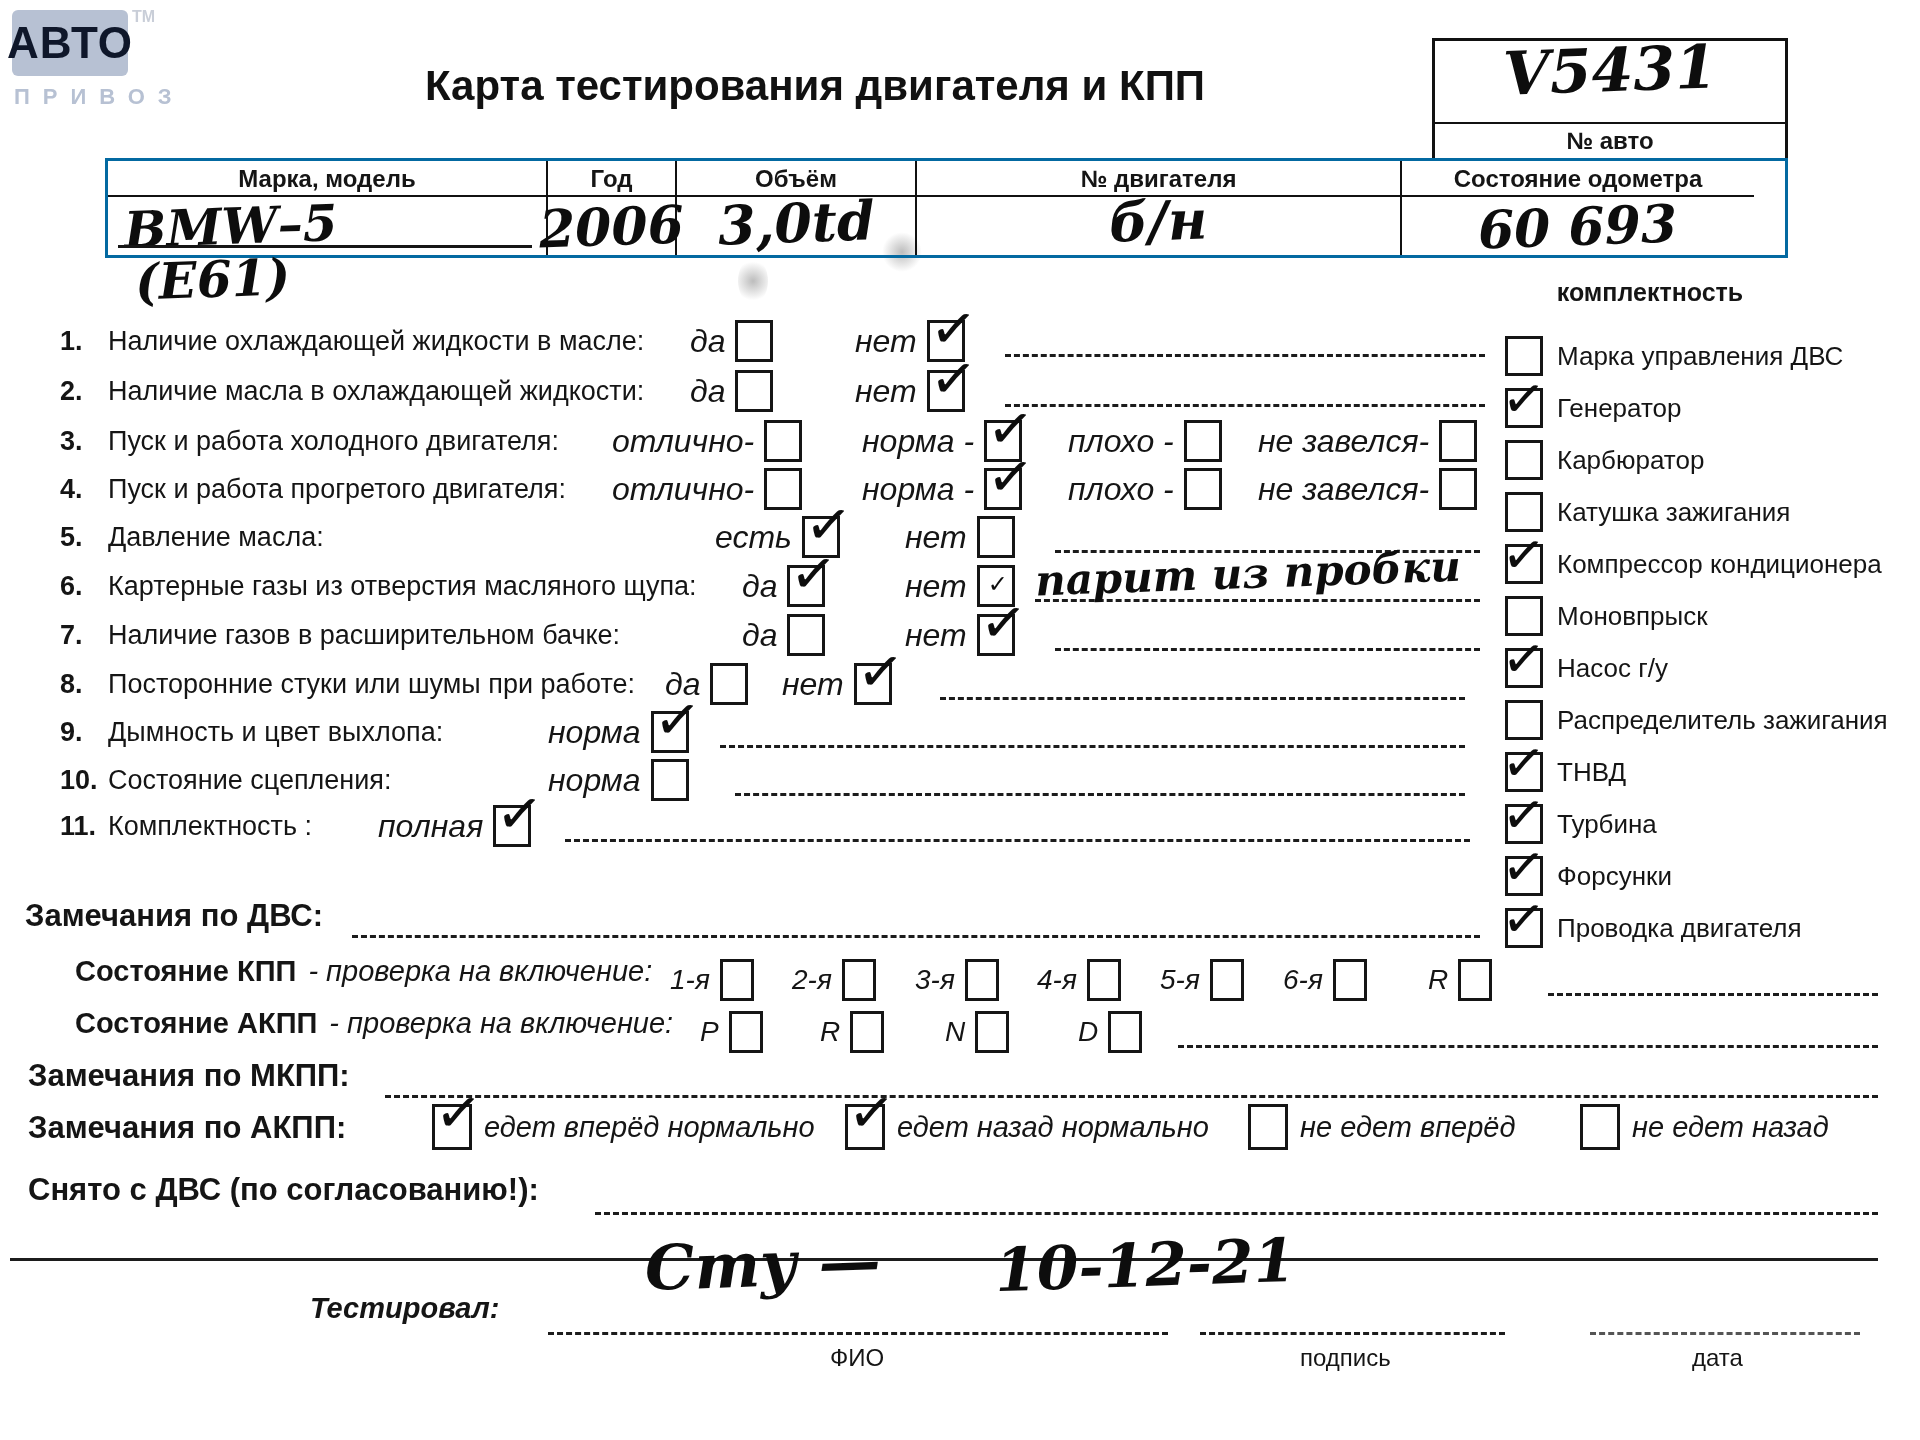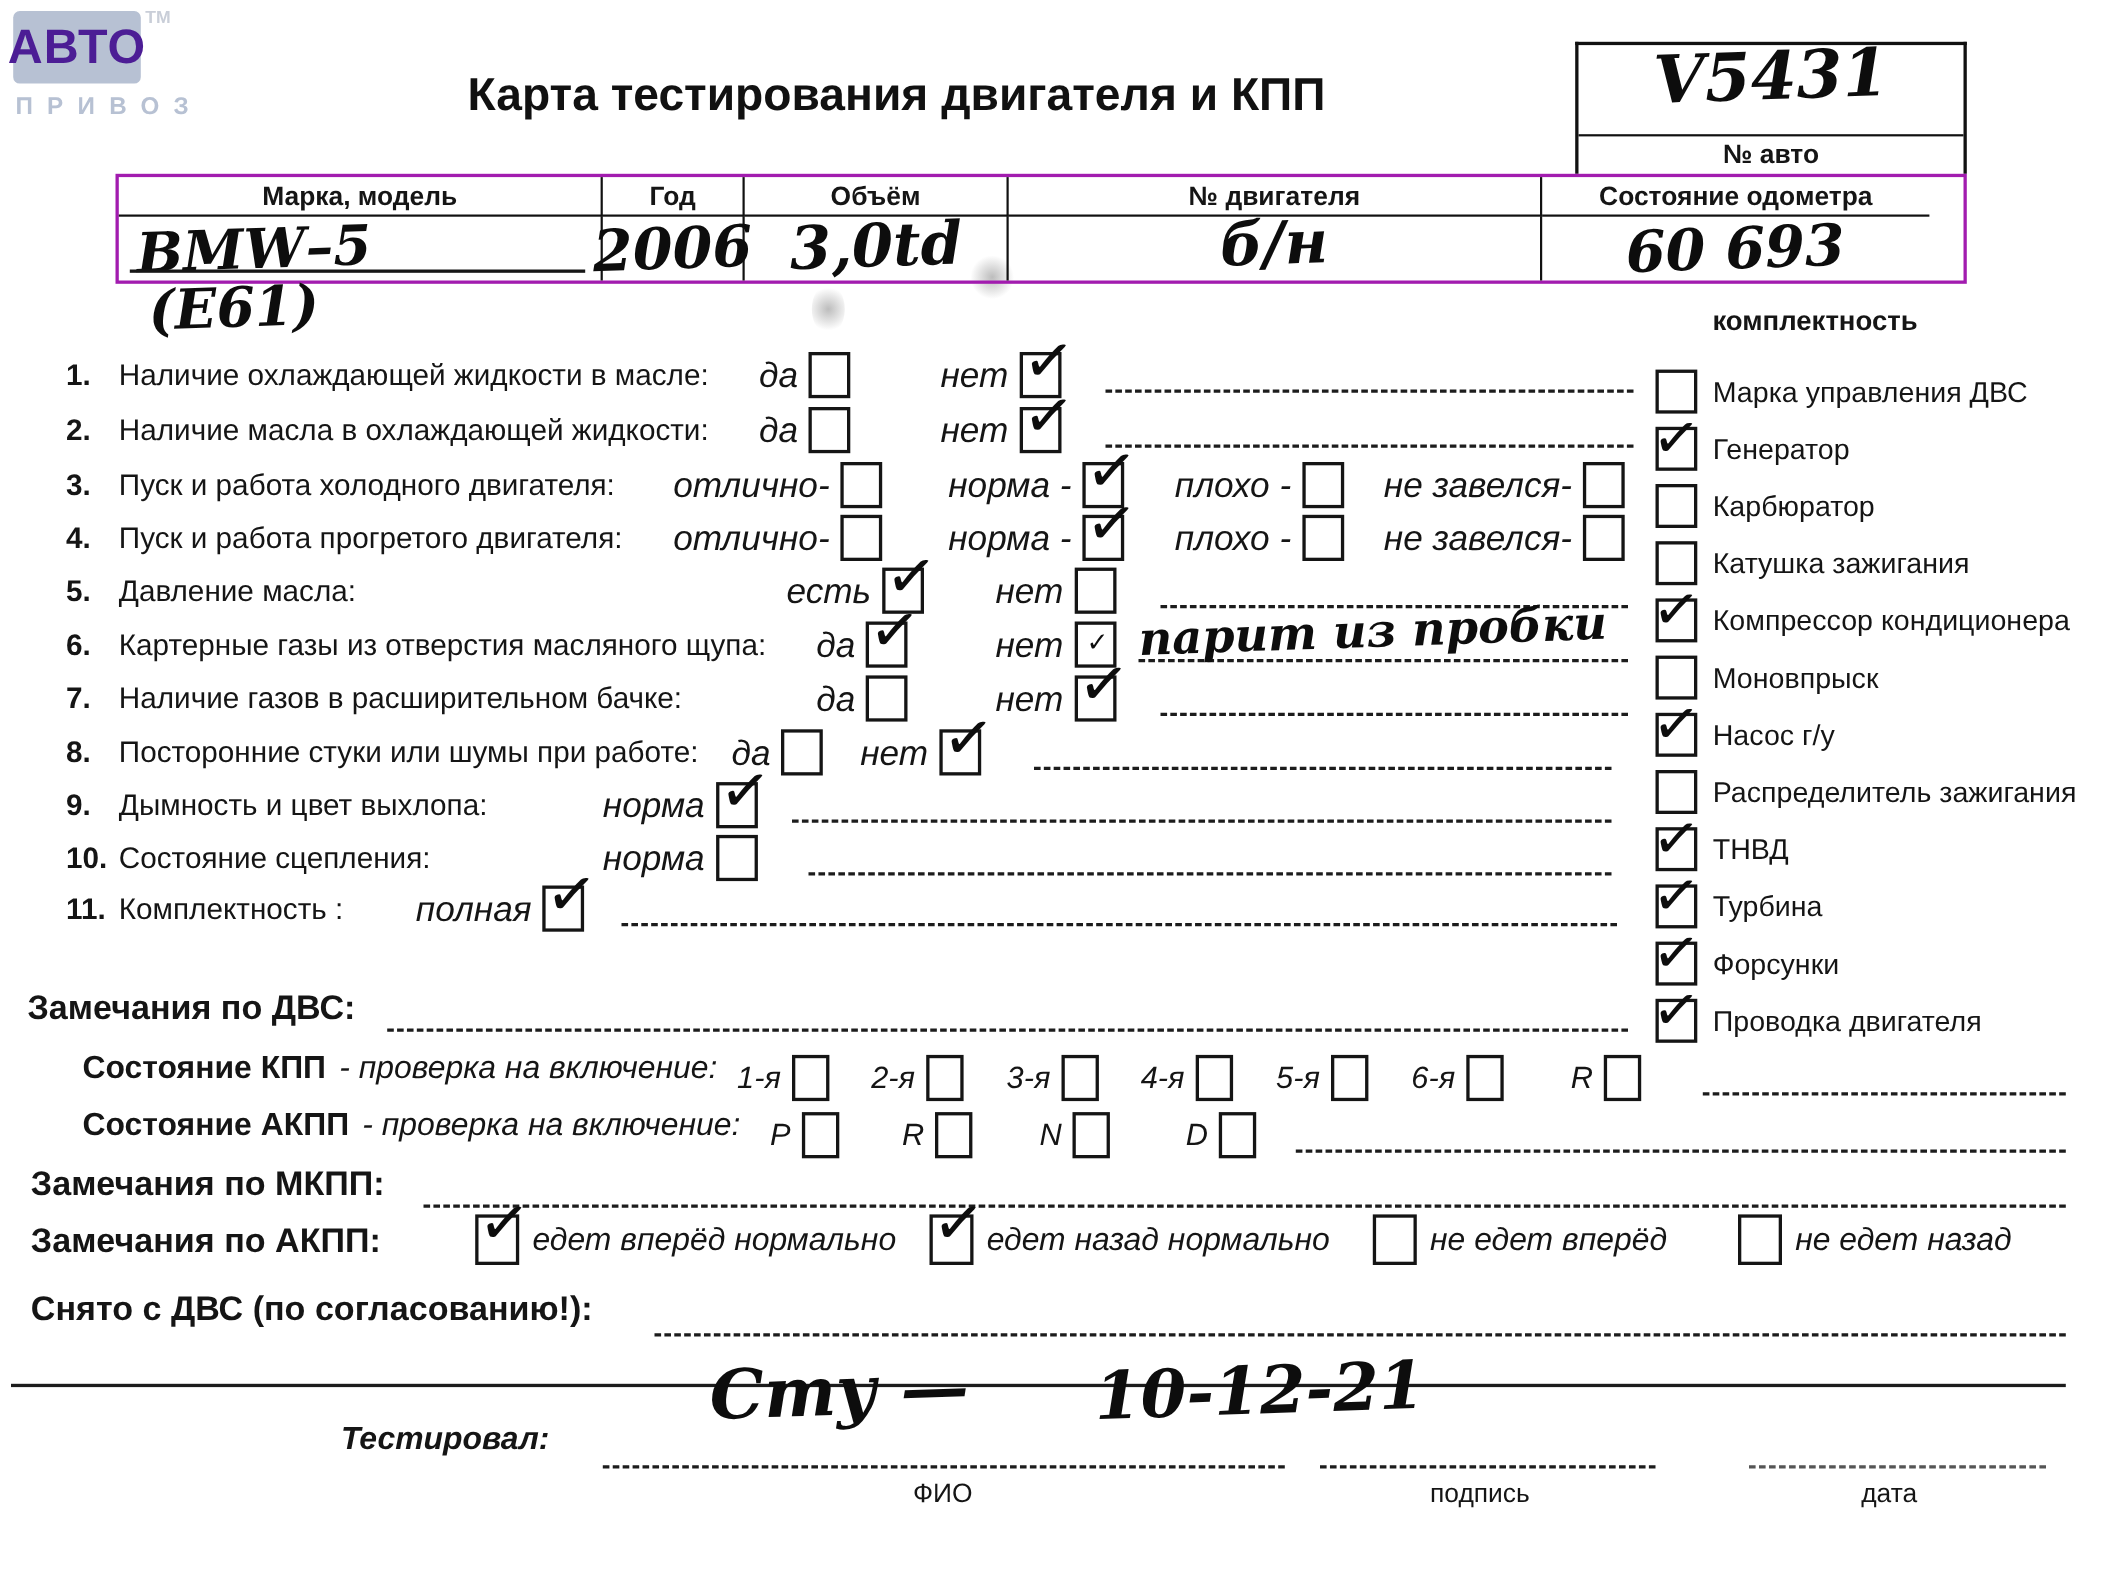--- a/index.html
+++ b/index.html
@@ -4,34 +4,34 @@
 <style>
   html,body{margin:0;padding:0;background:#e8e8e8;}
   .page{
     position:relative; width:1920px; height:1440px; background:#ffffff;
     font-family:"Liberation Sans","DejaVu Sans",sans-serif; color:#151515;
     overflow:hidden; margin:0 auto;
   }
   
   .wm-box{position:absolute;left:12px;top:10px;width:116px;height:66px;background:#b7c1d3;
     border-radius:6px;display:flex;align-items:center;justify-content:center;}
-  .wm-box span{color:#4c1d95;font-weight:bold;font-size:44px;letter-spacing:1px;}
+  .wm-box span{color:#0f172a;font-weight:bold;font-size:44px;letter-spacing:1px;}
   .wm-tm{position:absolute;left:132px;top:8px;font-size:16px;color:#c9ced8;font-weight:bold;}
   .wm-sub{position:absolute;left:14px;top:84px;font-size:22px;font-weight:bold;color:#b7c1d3;letter-spacing:13px;}
   
   .title{position:absolute;left:315px;top:62px;width:1000px;margin:0;text-align:center;
     font-size:42px;font-weight:bold;color:#111;}
   
   .vehicle-box{position:absolute;left:1432px;top:38px;width:356px;height:120px;
     border:3px solid #111;border-bottom:none;box-sizing:border-box;}
   .vb-value{position:absolute;left:0;top:-6px;width:100%;text-align:center;font-size:60px;}
   .vb-label{position:absolute;left:0;bottom:0;width:100%;height:34px;line-height:34px;
     border-top:2px solid #111;text-align:center;font-weight:bold;font-size:24px;}
   
-  .head-table{position:absolute;left:105px;top:158px;width:1683px;border:3px solid #a21caf;box-sizing:border-box;}
+  .head-table{position:absolute;left:105px;top:158px;width:1683px;border:3px solid #0369a1;box-sizing:border-box;}
   .ht-row{display:flex;}
   .ht-cell{box-sizing:border-box;border-right:2px solid #111;text-align:center;overflow:visible;}
   .ht-cell:last-child{border-right:none;}
   .c0{width:440px}.c1{width:129px}.c2{width:240px}.c3{width:485px}.c4{width:352px}
   .ht-head .ht-cell{height:36px;line-height:36px;font-weight:bold;font-size:24px;border-bottom:2px solid #111;}
   .ht-vals .ht-cell{height:58px;display:flex;align-items:center;justify-content:center;position:relative;}
   .v-model{font-size:50px;margin-right:auto;padding-left:16px;}
   .model-stroke{position:absolute;left:10px;right:14px;bottom:7px;border-bottom:3px solid #161616;}
   .v-year{font-size:52px;} .v-volume{font-size:54px;margin-top:-6px;}
   .v-engine{font-size:54px;margin-top:-10px;} .v-odo{font-size:52px;}

